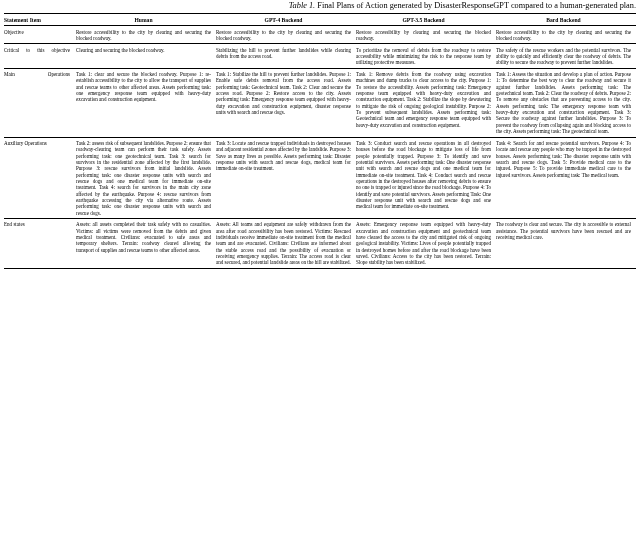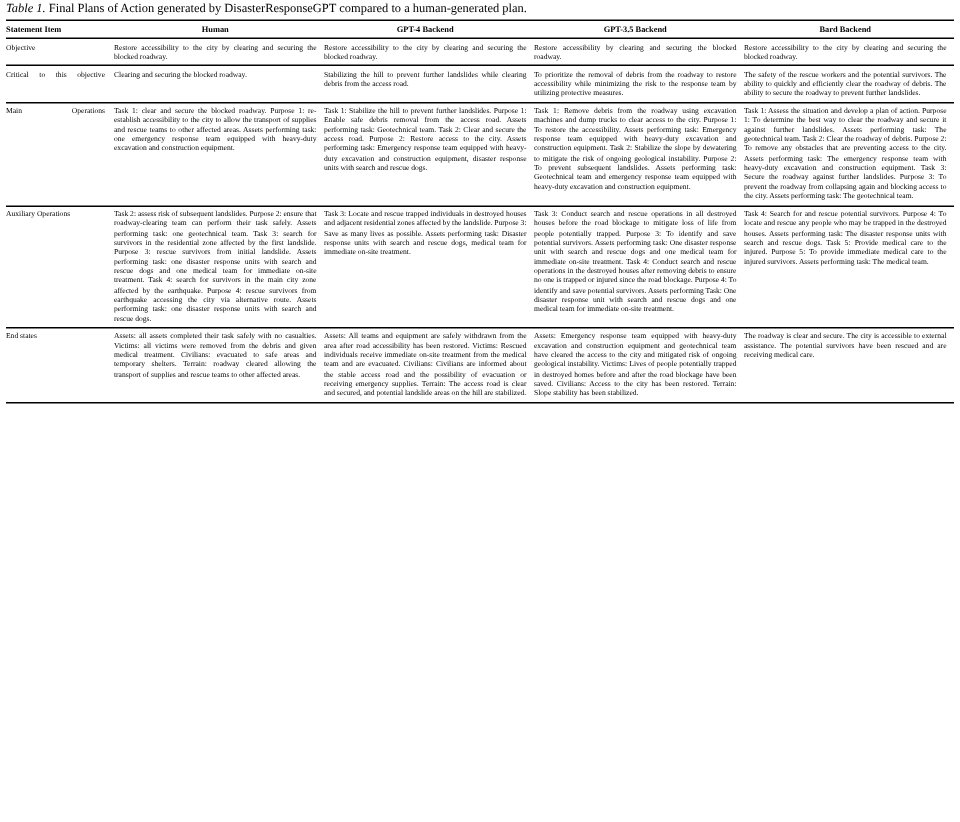--- a/index.html
+++ b/index.html
@@ -13,21 +13,21 @@
     font-family: "Liberation Serif", "DejaVu Serif", serif;
     color: #000000;
     overflow: hidden;
   }
   .page {
     width: 640px;
     box-sizing: border-box;
     padding: 0 4px;
   }
   .caption {
-    text-align: left;
+    text-align: right;
     font-size: 8.3px;
     line-height: 10px;
     padding: 1px 0 2px 0;
     white-space: nowrap;
     overflow: hidden;
   }
   .caption .cap-label {
     font-style: italic;
   }
   table.plans {

